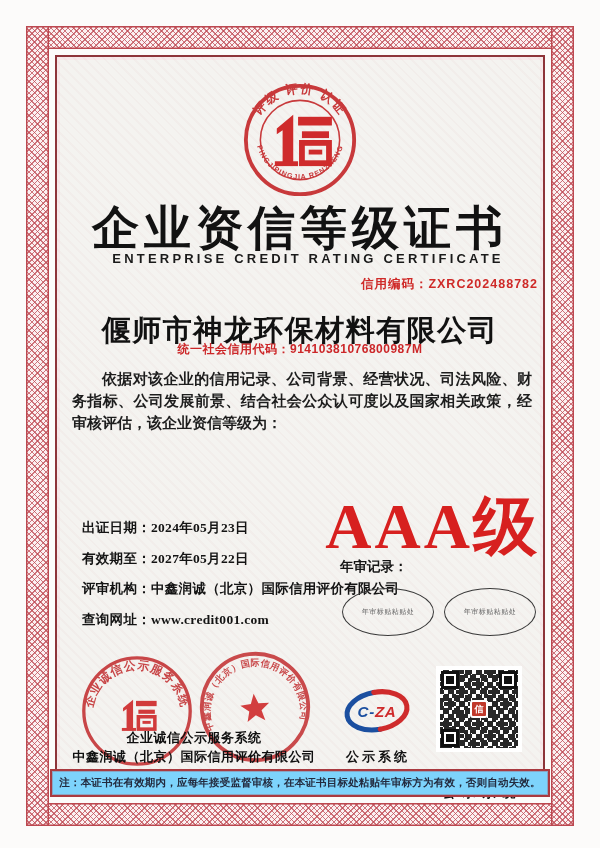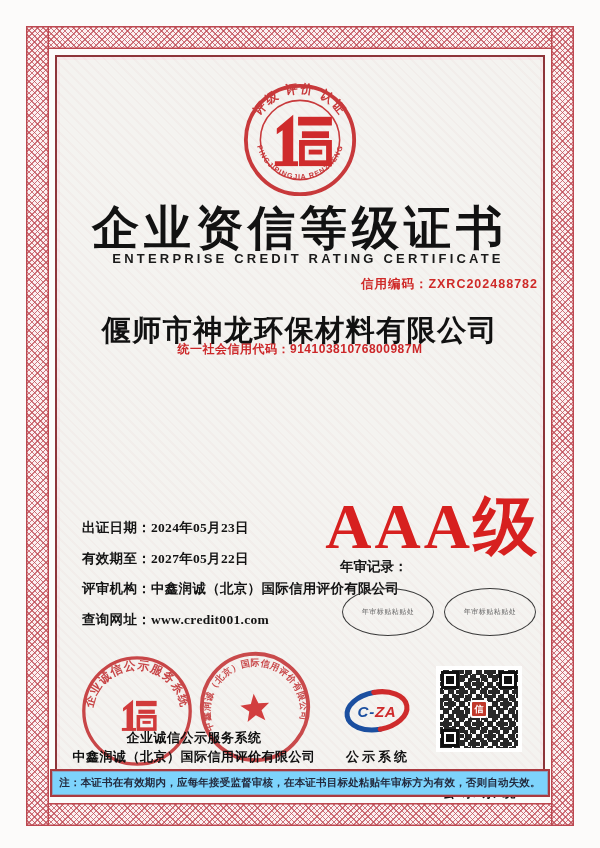--- a/index.html
+++ b/index.html
@@ -115,20 +115,21 @@
 
   <div class="title-cn">企业资信等级证书</div>
   <div class="title-en">ENTERPRISE CREDIT RATING CERTIFICATE</div>
   <div class="credit-code">
     <span>信用编码：</span><span>ZXRC202488782</span>
   </div>
 
   <div class="company-name">偃师市神龙环保材料有限公司</div>
   <div class="uscc">统一社会信用代码：91410381076800987M</div>
 
+  <div class="body-par">依据对该企业的信用记录、公司背景、经营状况、司法风险、财务指标、公司发展前景、结合社会公众认可度以及国家相关政策，经审核评估，该企业资信等级为：</div>
 
   <div class="rating">AAA级</div>
 
   <div class="details">
     <div class="detail-row">
       <span>出证日期：</span><span>2024年05月23日</span>
     </div>
     <div class="detail-row">
       <span>有效期至：</span><span>2027年05月22日</span>
     </div>

